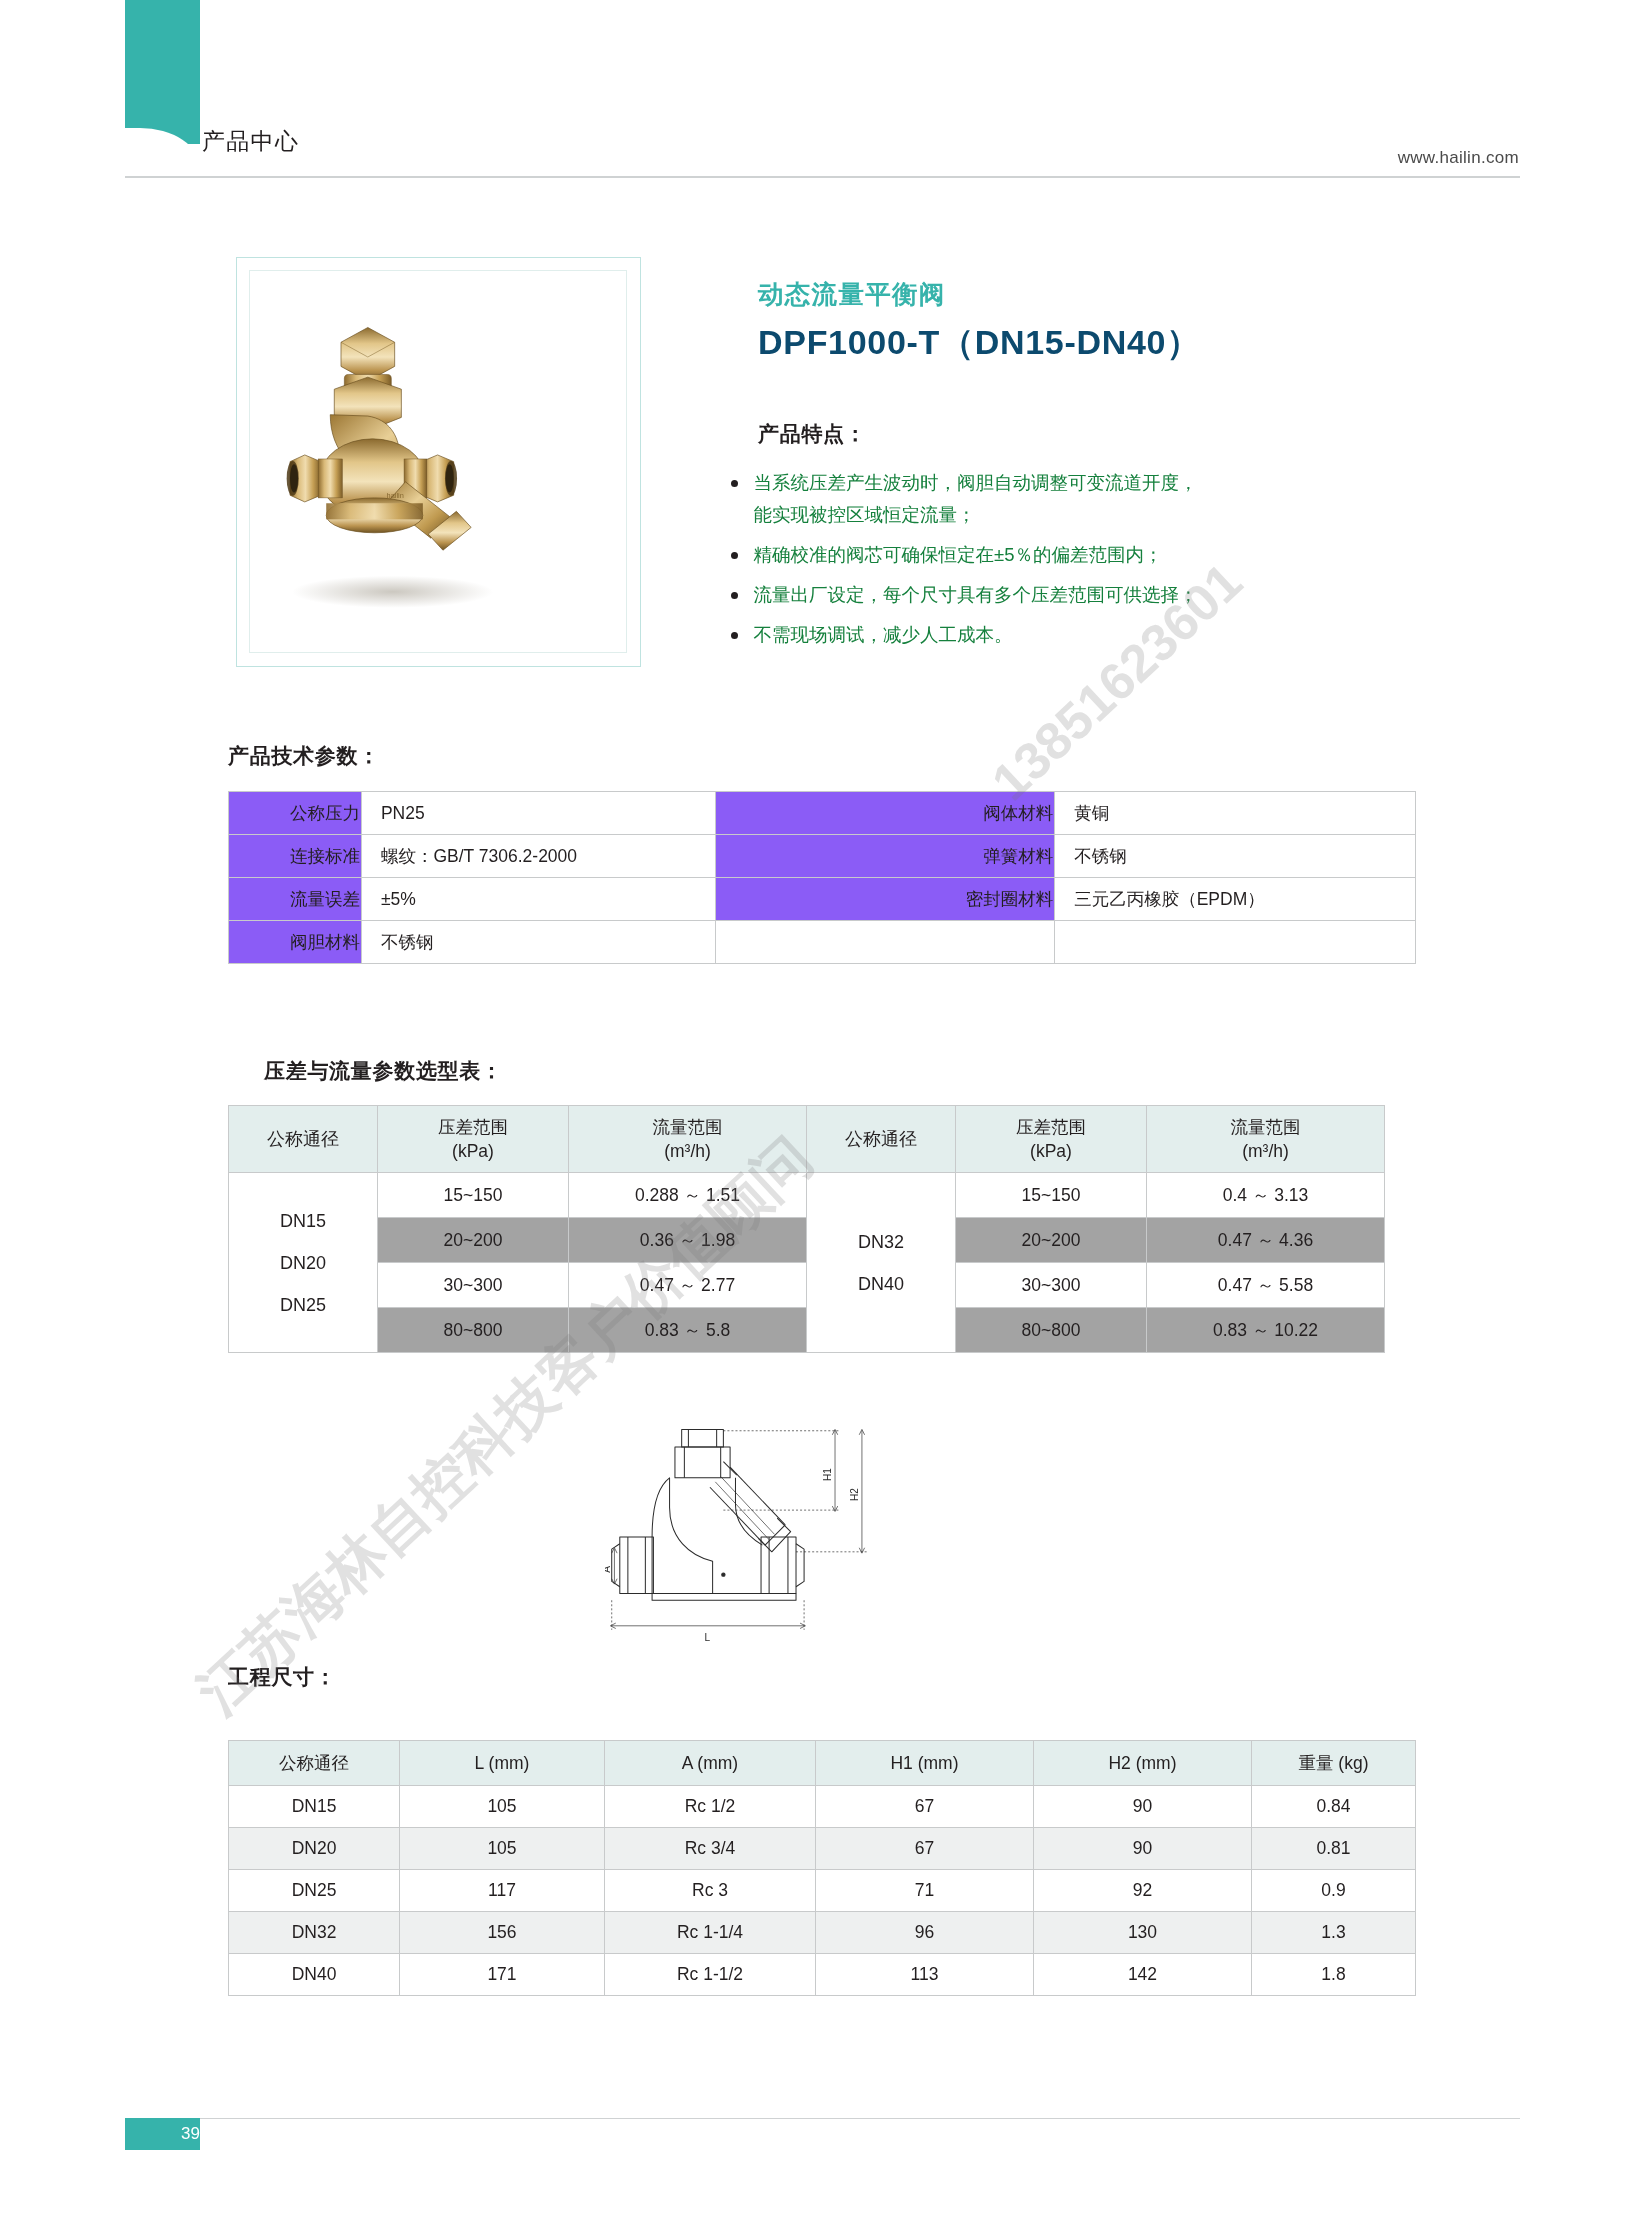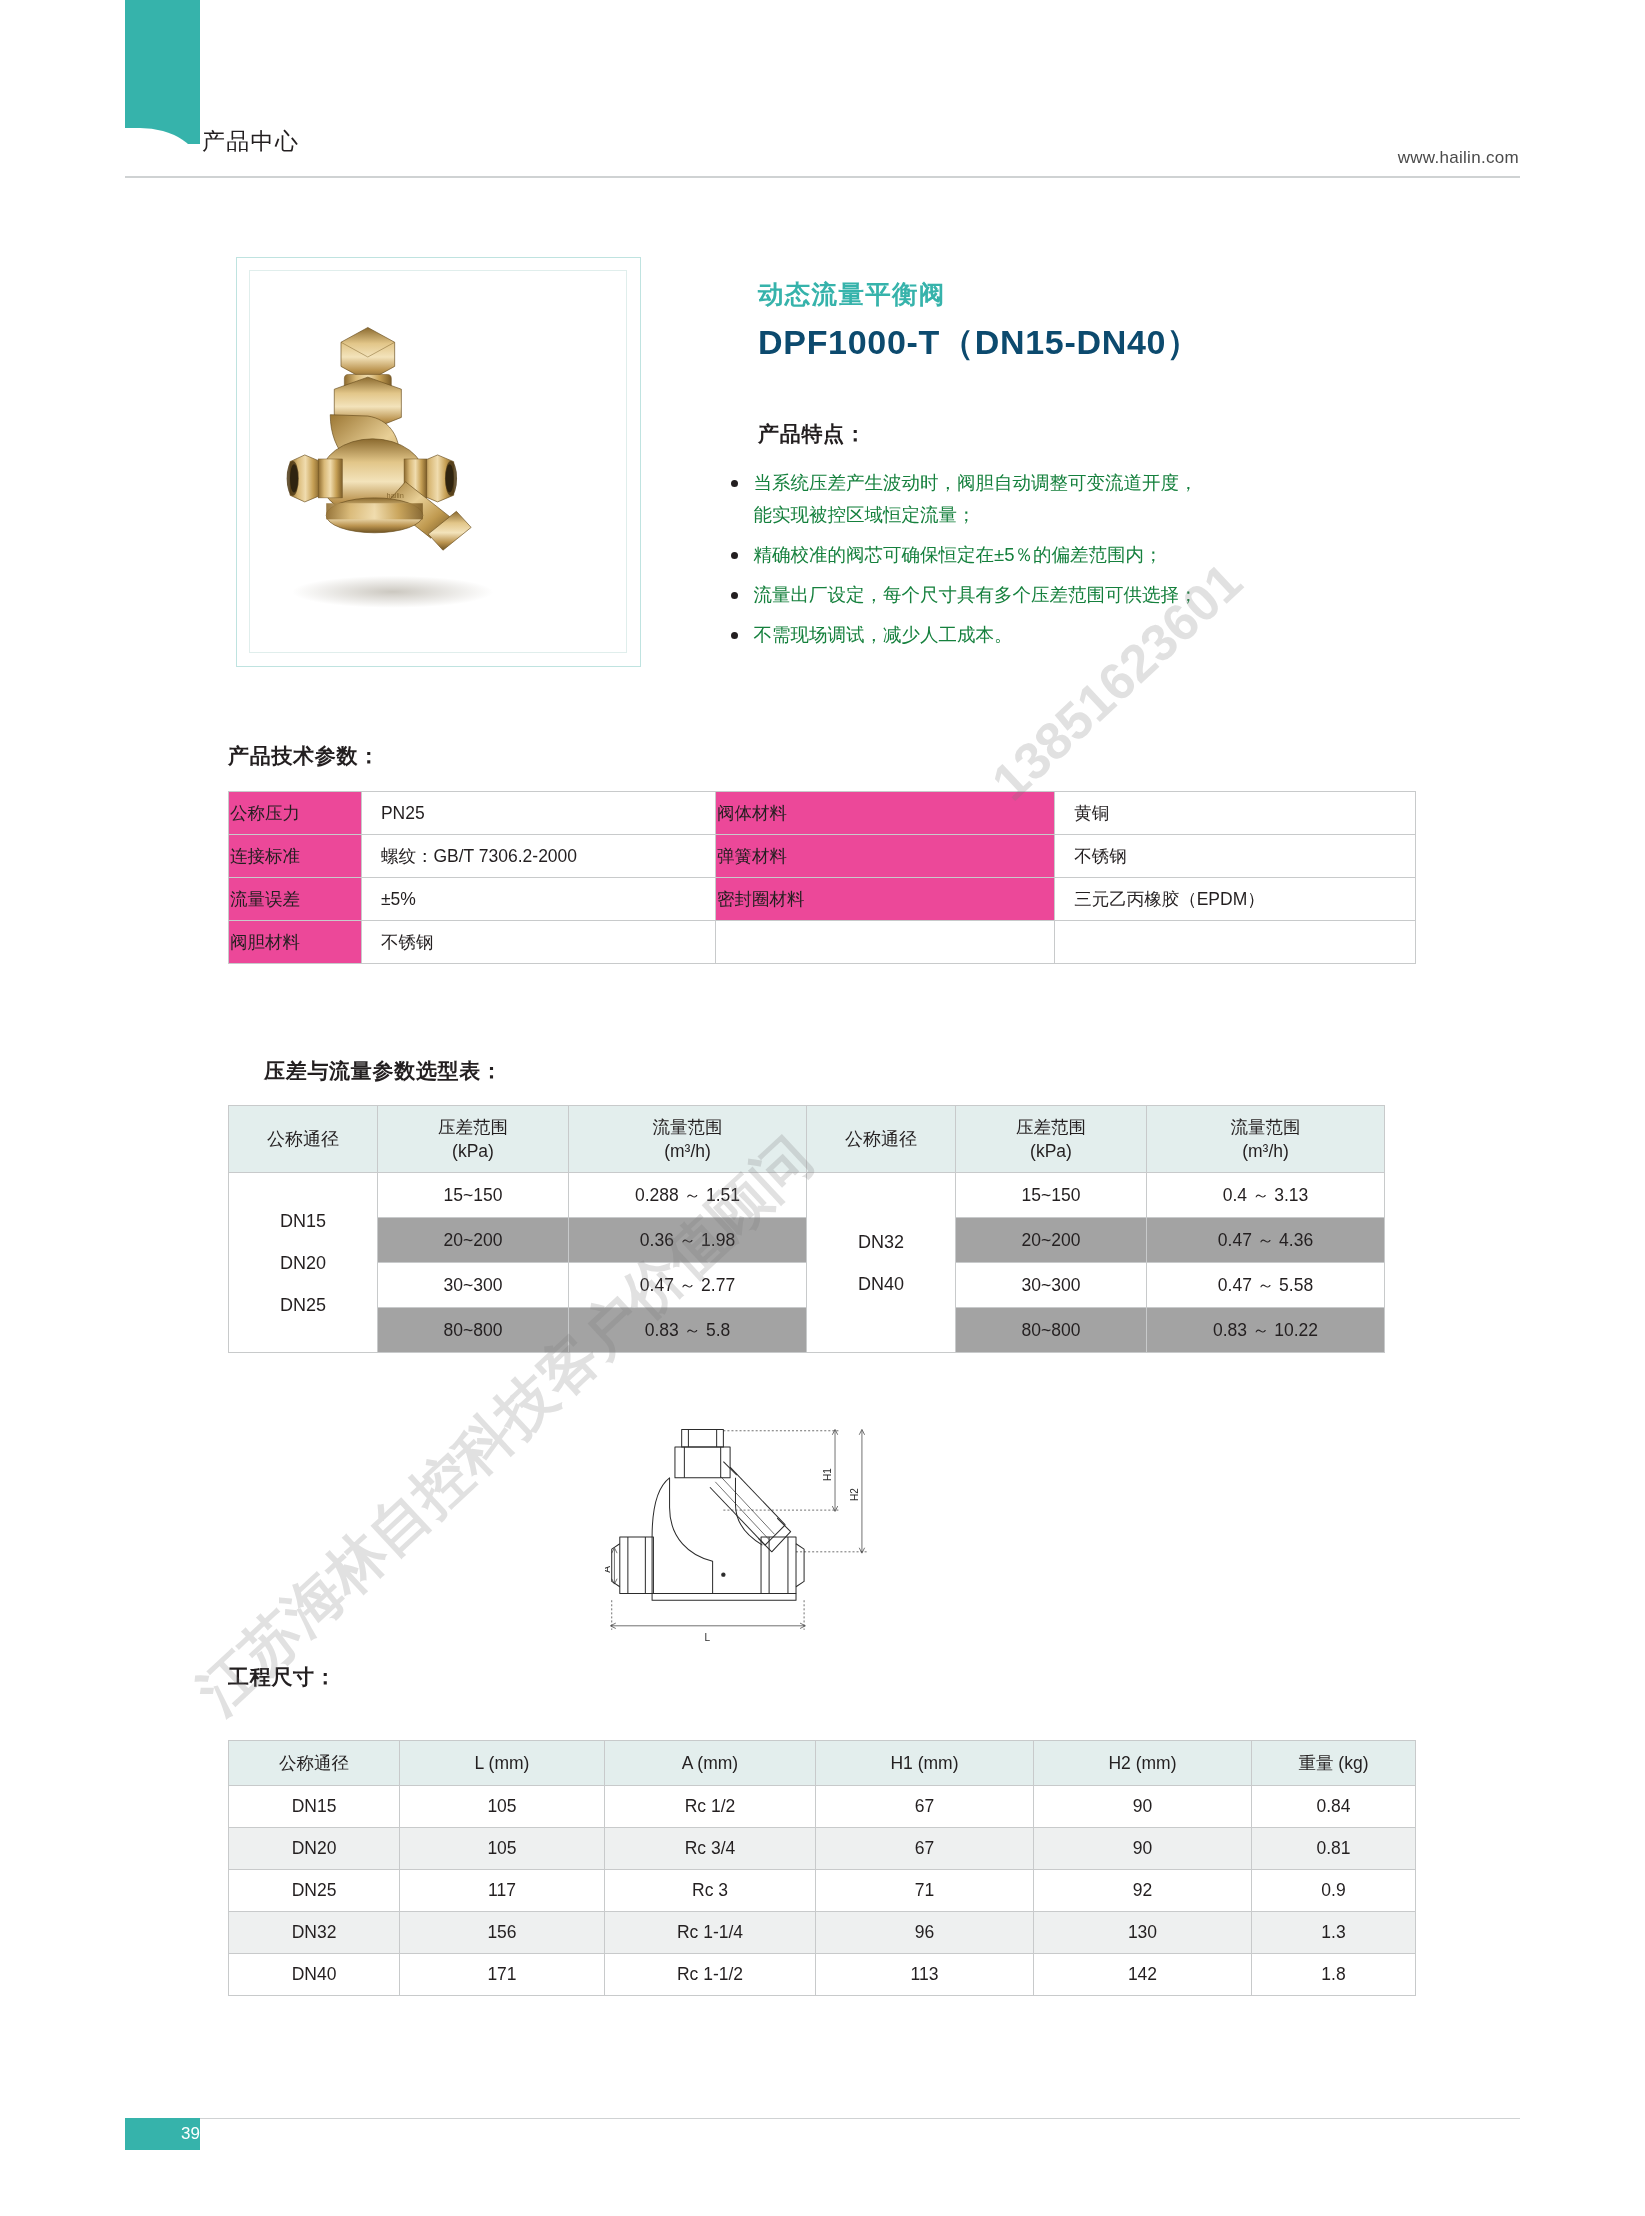--- a/index.html
+++ b/index.html
@@ -171,22 +171,22 @@
   
   #spec-table {
     position: absolute;
     left: 228px;
     top: 791px;
     width: 1188px;
   }
   #spec-table td { height: 40px; }
   #spec-table td.lbl {
     width: 168px;
-    background: #ec4899;
-    text-align: left;
+    background: #8b5cf6;
+    text-align: right;
     font-family: Liberation Mono, monospace;
   }
   #spec-table td.val {
     width: 426px;
     text-align: left;
     padding-left: 19px;
   }
 
   
   #select-table {

